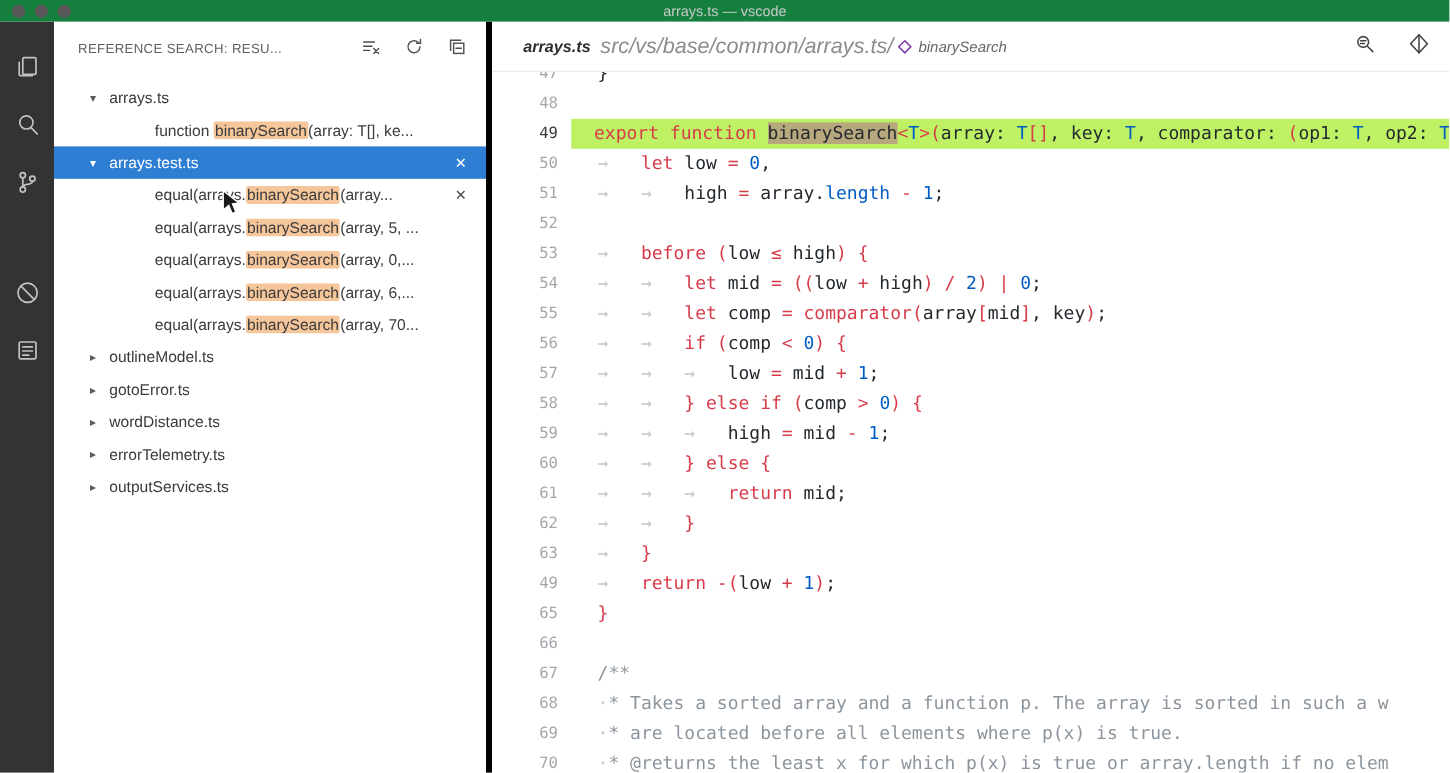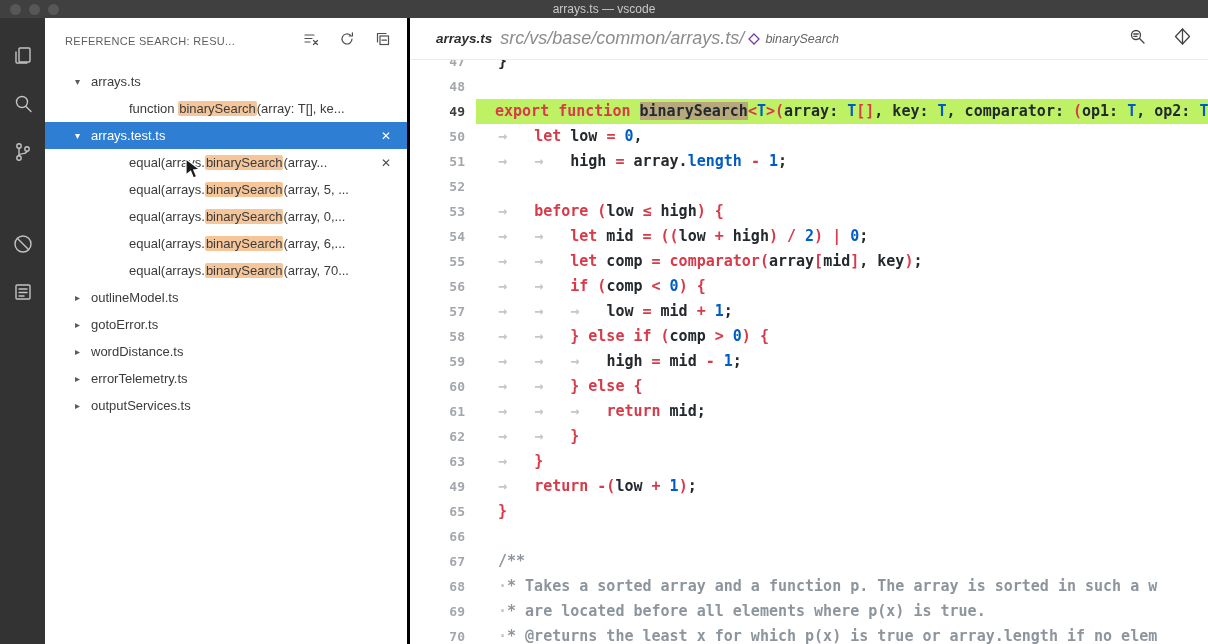--- a/index.html
+++ b/index.html
@@ -1,35 +1,35 @@
 <!DOCTYPE html>
 <html><head>
 <meta charset="utf-8">
 <style>
   * { box-sizing: border-box; margin: 0; padding: 0; }
   html,body { width:1208px; height:644px; overflow:hidden; }
   body { font-family:"Liberation Sans", sans-serif; background:#fff; position:relative; }
 
   
-  .titlebar { height:18px; background:#404040; position:relative; display:flex; align-items:center; justify-content:center; }
+  .titlebar { height:18px; background:#15803d; position:relative; display:flex; align-items:center; justify-content:center; }
   .traffic-lights { position:absolute; left:10px; top:4px; display:flex; gap:8px; }
   .light { width:11px; height:11px; border-radius:50%; background:#575757; display:inline-block; }
   .window-title { color:#c9c9c9; font-size:12px; }
 
   
   .main { display:flex; height:626px; }
 
   
   .activitybar { width:45px; background:#333333; flex:none; display:flex; flex-direction:column; align-items:center; padding-top:24px; }
   .ab-icon { width:28px; height:28px; display:flex; align-items:center; justify-content:center; margin-bottom:20px; cursor:pointer; }
   .ab-icon svg { stroke:#c2c2c2; fill:none; stroke-width:1.4; stroke-linecap:round; stroke-linejoin:round; }
   .ab-spacer { height:44px; }
 
   
-  .sidebar { width:365px; flex:none; background:#ffffff; border-right:3px solid #000000; display:flex; flex-direction:column; overflow:hidden; }
+  .sidebar { width:365px; flex:none; background:#ffffff; border-right:5px solid #000000; display:flex; flex-direction:column; overflow:hidden; }
   .sidebar-header { height:30px; margin-top:8px; display:flex; align-items:center; padding:0 16px 0 20px; }
   .sidebar-header-title { flex:1; font-size:11px; color:#5f5f5f; letter-spacing:.3px; white-space:nowrap; overflow:hidden; }
   .sidebar-header-icons { display:flex; gap:20px; align-items:center; }
   .sidebar-header-icons svg { stroke:#4f4f4f; fill:none; stroke-width:1.2; stroke-linecap:round; }
   .tree { padding-top:12px; flex:1; overflow:hidden; }
   .tree-row { height:27px; display:flex; align-items:center; font-size:13px; color:#3b3b3b; white-space:nowrap; position:relative; padding-right:34px; cursor:pointer; }
   .tree-row.file { padding-left:30px; }
   .tree-row.match { padding-left:84px; }
   .twisty { width:16px; font-size:10px; color:#5a5a5a; flex:none; }
   .tree-label { overflow:hidden; white-space:nowrap; }
@@ -45,21 +45,21 @@
   .file-title { font-style:italic; font-weight:600; font-size:13.5px; color:#2e2e2e; }
   .file-path { font-style:italic; font-size:18px; color:#8c8c8c; margin-left:8px; }
   .symbol-icon { margin:0 5px 0 4px; display:flex; align-items:center; }
   .symbol-icon svg { stroke:#7d3ca8; fill:none; stroke-width:1.3; }
   .symbol-name { font-style:italic; font-size:12.5px; color:#666; }
   .header-icons { margin-left:auto; display:flex; gap:26px; align-items:center; }
   .header-icons svg { stroke:#434343; fill:none; stroke-width:1.3; stroke-linecap:round; stroke-linejoin:round; }
 
   .code { flex:1; overflow:hidden; font-family:"DejaVu Sans Mono", monospace; font-size:15px; }
   .code-inner { margin-top:-11px; }
-  .line { display:flex; height:25px; line-height:25px; white-space:pre;font-weight:bold; }
+  .line { display:flex; height:25px; line-height:25px; white-space:pre; }
   .gutter { width:66px; padding-right:11px; flex:none; text-align:right; color:#a3a7ab; font-size:13px; }
   .content { margin-left:0; padding-left:22px; flex:1; overflow:hidden; }
   .line.hl .content { background:#bef264;padding-left:19px; }
   .line.hl .gutter { color:#3c3c3c; }
 
   .tk-r { color:#d73a49; }
   .tk-b { color:#005cc5; }
   .tk-d { color:#24292e; }
   .tk-c { color:#8c959d; }
   .tk-w { color:#c2c7cc; }

